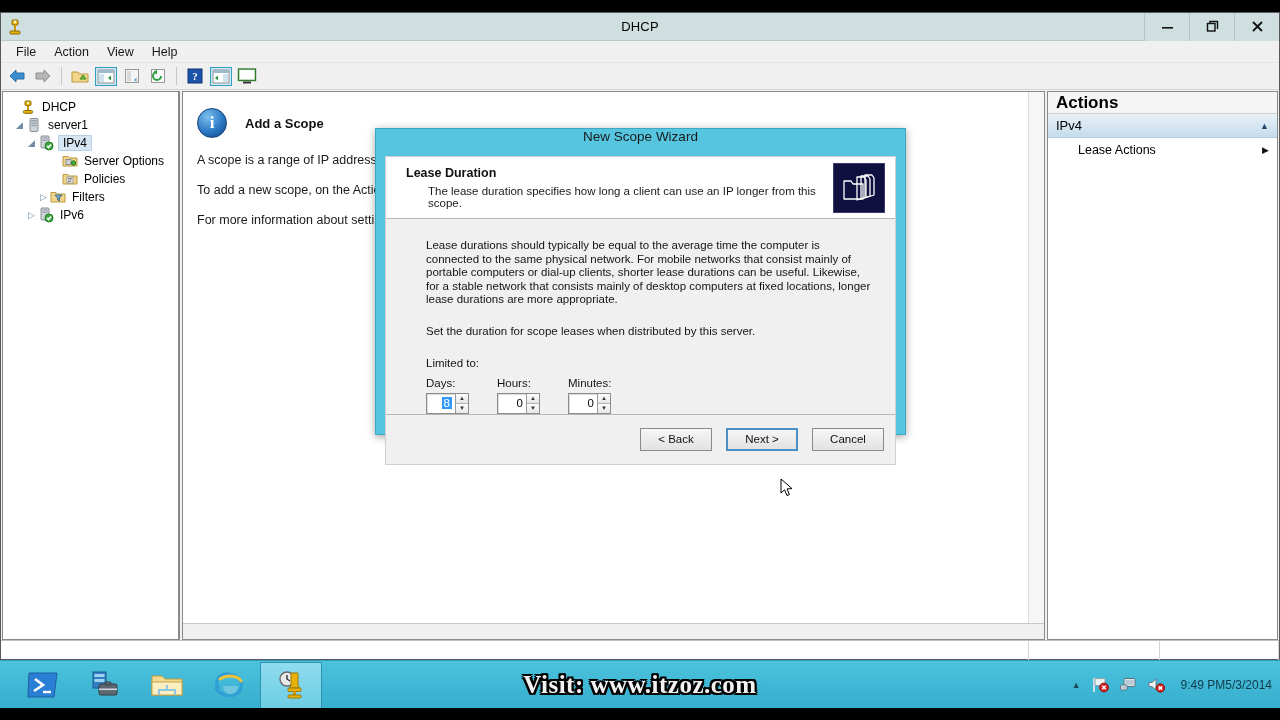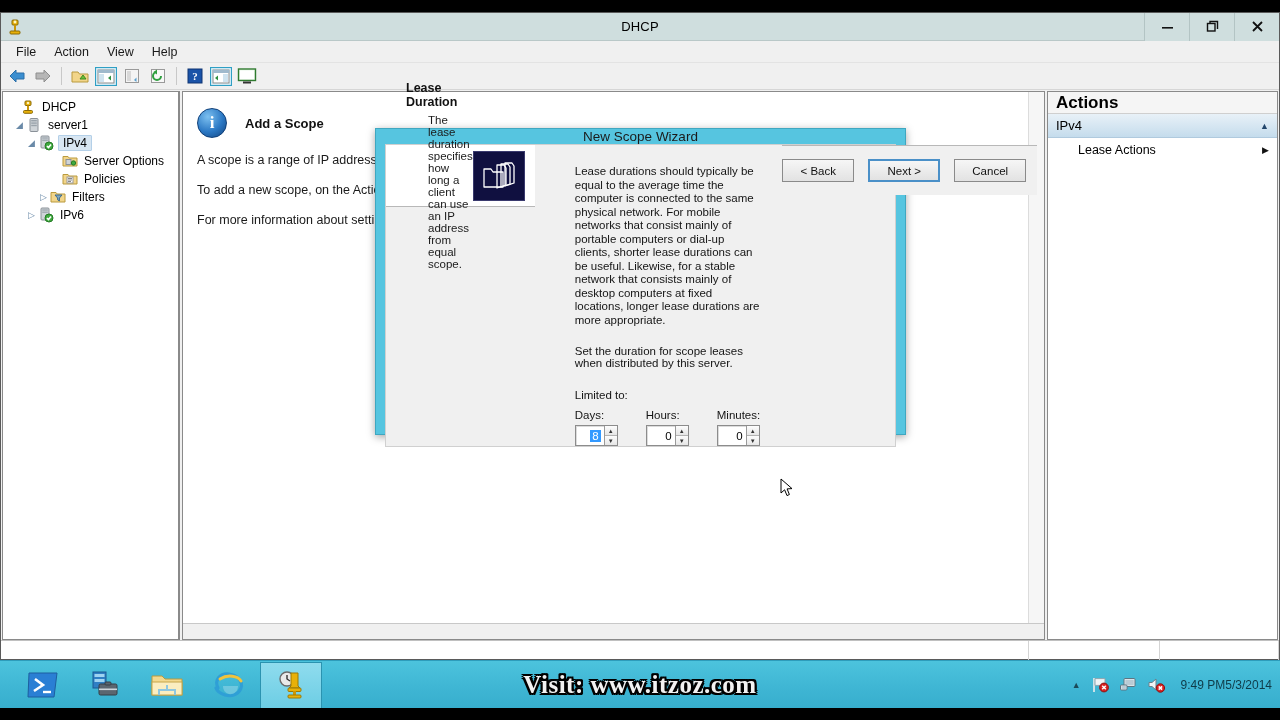--- a/index.html
+++ b/index.html
@@ -161,23 +161,23 @@
     background:#56c5e0;
     border:1px solid #3fa7c0;
     box-shadow:0 2px 8px rgba(0,0,0,.35);
     display:flex; flex-direction:column;
   }
   .wz-title {
     height:30px; display:flex; align-items:center; justify-content:center;
     font-size:13.5px; color:#1b1b1b;
   }
   .wz-inner {
-    margin:0 9px 9px 9px; flex:1;
+    margin:12px 9px 9px 9px; flex:1;
     background:#f0f0f0; border:1px solid #d0d0d0;
-    display:flex; 
+    display:flex; flex-direction:column;
     position:relative;
     justify-content:space-between;
   }
   .wz-header {
     background:#fff; border-bottom:1px solid #b8b8b8;
     height:62px; display:flex; align-items:center; padding:0 4px 0 20px;
   }
   .wz-head-texts { flex:1; }
   .wz-head-title { font-weight:bold; font-size:12.5px; color:#111; }
   .wz-head-sub { font-size:11.5px; color:#1a1a1a; margin-top:5px; padding-left:22px; }
@@ -505,21 +505,21 @@
   <div id="wizard">
     <div class="wz-title">
       <span>New Scope Wizard</span>
     </div>
 
     <div class="wz-inner">
 
       <div class="wz-header">
         <div class="wz-head-texts">
           <div class="wz-head-title">Lease Duration</div>
-          <div class="wz-head-sub">The lease duration specifies how long a client can use an IP address from equal scope.</div>
+          <div class="wz-head-sub">The lease duration specifies how long a client can use an IP longer from this scope.</div>
         </div>
         <div class="wz-head-icon">
           <svg width="40" height="34" viewBox="0 0 40 34">
             <g fill="none" stroke="#ffffff" stroke-width="1.3" stroke-linejoin="round">
               <path d="M26 4 L33 4 L35 7 L35 24 L26 27 Z"></path>
               <path d="M22 5 L29 5 L31 8 L31 25 L22 28 Z"></path>
               <path d="M18 6 L25 6 L27 9 L27 26 L18 29 Z"></path>
               <path d="M5 10 L12 10 L14 13 L24 13 L24 28 L5 28 Z"></path>
             </g>
           </svg>

